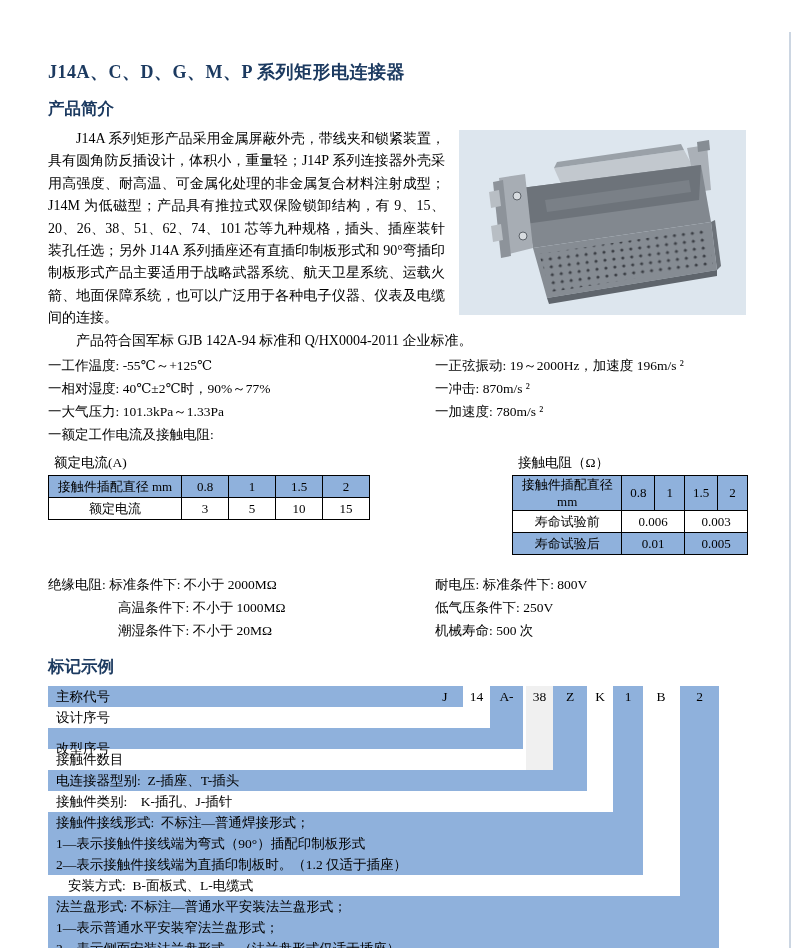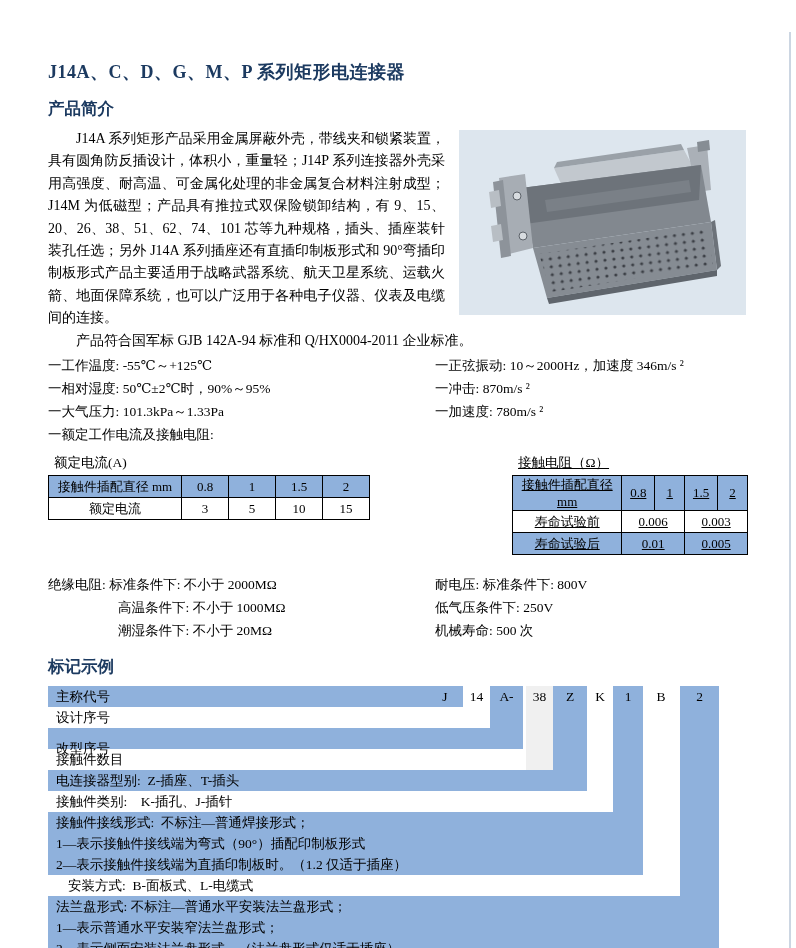--- a/index.html
+++ b/index.html
@@ -26,21 +26,21 @@
   }
   .intro-p{margin:0;text-indent:2em;}
 
   .spec-cols{display:flex;font-size:13.5px;line-height:23px;margin-top:2px;}
   .spec-col-left{width:387px;}
   .spec-col-right{width:313px;}
   .spec-line{white-space:pre;}
 
   .tables-row{display:flex;margin-top:8px;justify-content:space-between;}
   .tbl-block-left{width:407px;}
-  .tbl-block-right{width:236px;text-decoration:underline;}
+  .tbl-block-right{width:236px;}
   .tbl-title{font-size:13.5px;margin:0 0 3px 6px;}
   table.spec-table{border-collapse:collapse;font-size:13px;padding-left:40px;}
   table.spec-table td{
     border:1px solid #000;text-align:center;height:21px;padding:0 2px;
   }
   .blue-bg{background:#8fb1dc;}
   .t1-c0{width:128px;} .t1-c{width:42px;}
   .t2-c0{width:143px;} .t2-c{width:33px;}
 
   .extra-row{display:flex;font-size:13.5px;line-height:23px;margin-top:18px;}
@@ -108,26 +108,26 @@
       <p class="intro-p">J14A 系列矩形产品采用金属屏蔽外壳，带线夹和锁紧装置，具有圆角防反插设计，体积小，重量轻；J14P 系列连接器外壳采用高强度、耐高温、可金属化处理的非金属复合材料注射成型；J14M 为低磁型；产品具有推拉式双保险锁卸结构，有 9、15、20、26、38、51、62、74、101 芯等九种规格，插头、插座装针装孔任选；另外 J14A 系列插座还有直插印制板形式和 90°弯插印制板形式产品主要适用于战略武器系统、航天卫星系统、运载火箭、地面保障系统，也可以广泛用于各种电子仪器、仪表及电缆间的连接。</p>
       <p class="intro-p">产品符合国军标 GJB 142A-94 标准和 Q/HX0004-2011 企业标准。</p>
     </div>
 
     <div style="clear:both;"></div>
 
 
     <div class="spec-cols">
       <div class="spec-col-left">
         <div class="spec-line">一工作温度: -55℃～+125℃</div>
-        <div class="spec-line">一相对湿度: 50℃±2℃时，90%～95%</div>
+        <div class="spec-line">一相对湿度: 40℃±2℃时，90%～77%</div>
         <div class="spec-line">一大气压力: 101.3kPa～1.33Pa</div>
         <div class="spec-line">一额定工作电流及接触电阻:</div>
       </div>
       <div class="spec-col-right">
-        <div class="spec-line">一正弦振动: 10～2000Hz，加速度 346m/s ²</div>
+        <div class="spec-line">一正弦振动: 19～2000Hz，加速度 196m/s ²</div>
         <div class="spec-line">一冲击: 870m/s ²</div>
         <div class="spec-line">一加速度: 780m/s ²</div>
       </div>
     </div>
 
     <div class="tables-row">
       <div class="tbl-block-left">
         <div class="tbl-title">额定电流(A)</div>
         <table class="spec-table">
           <tbody>

